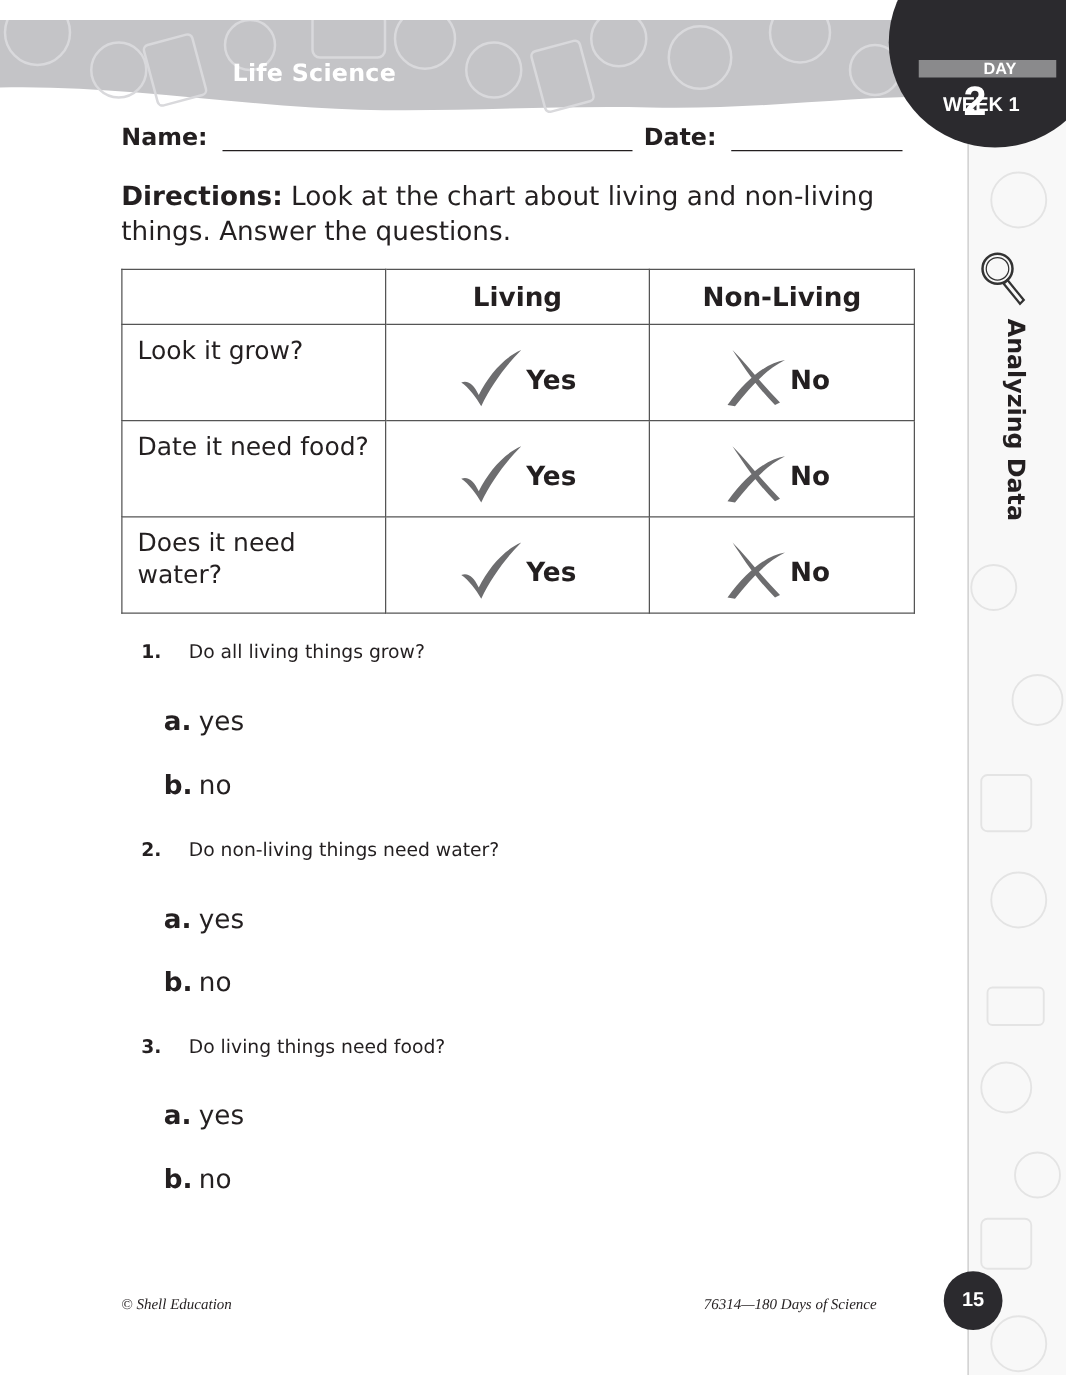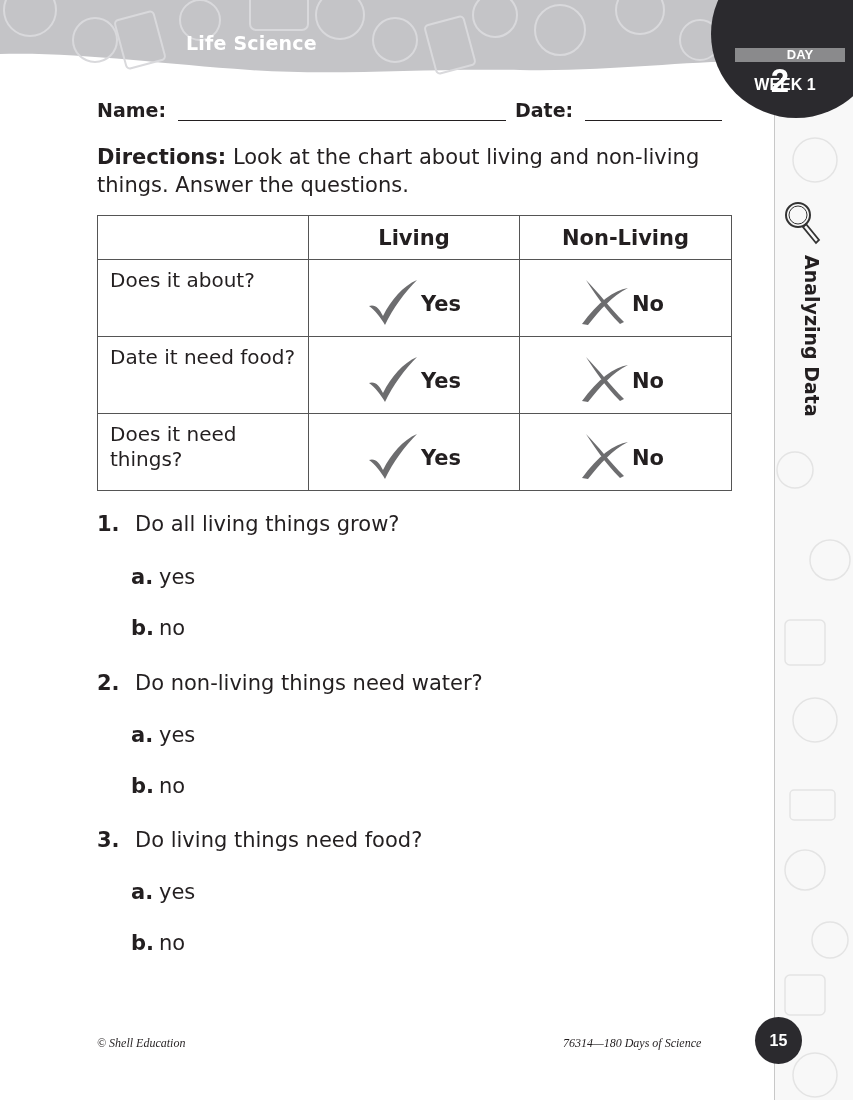--- a/index.html
+++ b/index.html
@@ -1,17 +1,17 @@
 <!DOCTYPE html>
 <html><head>
 <meta charset="utf-8">
 <style>
   html,body{margin:0;padding:0;background:#fff;}
   body{width:853px;height:1100px;position:relative;overflow:hidden;font-family:"DejaVu Sans","Liberation Sans",sans-serif;color:#231f20;}
-  .banner{position:absolute;left:0;top:0;width:775px;height:80px;padding-left:47px;}
+  .banner{position:absolute;left:0;top:16px;width:775px;height:80px;padding-left:47px;}
   .banner svg{position:absolute;left:0;top:0;}
   .banner-title{position:absolute;left:186px;top:32px;font-family:"DejaVu Sans",sans-serif;font-weight:bold;font-size:19px;color:#fff;letter-spacing:0.2px;}
   .side-strip{position:absolute;left:774px;top:0;width:79px;height:1100px;background:#f8f8f8;border-left:1.5px solid #c8c8c8;}
   .day-badge{position:absolute;left:711px;top:-50px;width:170px;height:168px;border-radius:50%;background:#2b2a2e;}
   .week-label{position:absolute;left:738px;top:28px;width:94px;text-align:center;color:#fff;font-family:"Liberation Sans",sans-serif;font-weight:bold;font-size:16px;margin-top:48px;}
   .day-bar{position:absolute;left:735px;top:48px;width:90px;height:14px;background:#8a8a8c;color:#fff;text-align:center;font-family:"Liberation Sans",sans-serif;font-weight:bold;font-size:13px;line-height:14px;padding-left:20px;}
   .day-num{position:absolute;left:738px;top:62px;width:84px;text-align:center;color:#fff;font-family:"Liberation Sans",sans-serif;font-weight:bold;font-size:33px;}
   .mag-icon{position:absolute;left:783px;top:200px;}
   .side-label{position:absolute;left:790px;top:255px;transform-origin:0 0;transform:translate(33px,0) rotate(90deg);font-family:"DejaVu Sans",sans-serif;font-weight:bold;font-size:19px;white-space:nowrap;color:#231f20;}
   .name-row{position:absolute;left:97px;top:99px;width:630px;height:30px;font-size:19px;}
@@ -21,21 +21,21 @@
   .directions b{font-weight:bold;}
   table.chart{position:absolute;left:97px;top:215px;border-collapse:collapse;font-size:20px;}
   table.chart td, table.chart th{border:1.5px solid #555;padding:0;}
   table.chart th{height:43px;font-weight:bold;font-size:21px;text-align:center;}
   .c1{width:210px;} .c2{width:210px;} .c3{width:211px;}
   .q-cell{vertical-align:top;padding:8px 12px 0 12px !important;line-height:25px;height:68px;}
   .mark-cell{position:relative;height:76px;}
   .mark{position:absolute;left:58px;top:18px;display:flex;align-items:flex-end;}
   .mark .word{font-weight:bold;font-size:21px;margin-left:2px;margin-bottom:10px;}
   .questions{position:absolute;left:97px;top:510px;width:640px;}
-  .q{position:absolute;left:0;font-size:21px;white-space:nowrap;}
+  .q{position:absolute;left:16px;font-size:15px;white-space:nowrap;}
   .q .num{font-weight:bold;display:inline-block;width:38px;}
   .opt{position:absolute;left:34px;font-size:21px;}
   .opt .letter{font-weight:bold;display:inline-block;width:28px;}
   .footer-left{position:absolute;left:97px;top:1036px;font-family:"Liberation Serif",serif;font-style:italic;font-size:12px;}
   .footer-right{position:absolute;left:563px;top:1036px;font-family:"Liberation Serif",serif;font-style:italic;font-size:12px;}
   .page-num{position:absolute;left:755px;top:1017px;width:47px;height:47px;border-radius:50%;background:#2b2a2e;color:#fff;font-family:"Liberation Sans",sans-serif;font-weight:bold;font-size:16px;text-align:center;line-height:47px;}
 </style>
 </head>
 <body>
 
@@ -102,21 +102,21 @@
 </div>
 
 <table class="chart">
   <tbody>
       <tr>
     <th class="c1"></th>
     <th class="c2">Living</th>
     <th class="c3">Non-Living</th>
   </tr>
   <tr>
-    <td class="q-cell">Does it about?</td>
+    <td class="q-cell">Look it grow?</td>
     <td class="mark-cell">
           <div class="mark">
       <svg width="52" height="48" viewBox="0 0 52 48">
               <path d="M2 28 C8 26 12 30 16 38 C24 22 36 8 50 2 C38 14 26 30 18 47 C14 40 8 32 2 28 Z" fill="#6d6d6f"></path>
             </svg>
       <span class="word">Yes</span>
           </div>
         </td>
     <td class="mark-cell">
           <div class="mark">
@@ -140,21 +140,21 @@
     <td class="mark-cell">
           <div class="mark">
       <svg width="52" height="48" viewBox="0 0 52 48">
               <path d="M8 2 C16 14 26 30 42 46 L46 44 C32 30 20 14 8 2 Z M50 10 C36 12 20 24 4 46 L10 47 C22 32 34 18 50 10 Z" fill="#6d6d6f"></path>
             </svg>
       <span class="word">No</span>
           </div>
         </td>
   </tr>
   <tr>
-    <td class="q-cell">Does it need things?</td>
+    <td class="q-cell">Does it need water?</td>
     <td class="mark-cell">
           <div class="mark">
       <svg width="52" height="48" viewBox="0 0 52 48">
               <path d="M2 28 C8 26 12 30 16 38 C24 22 36 8 50 2 C38 14 26 30 18 47 C14 40 8 32 2 28 Z" fill="#6d6d6f"></path>
             </svg>
       <span class="word">Yes</span>
           </div>
         </td>
     <td class="mark-cell">
           <div class="mark">

